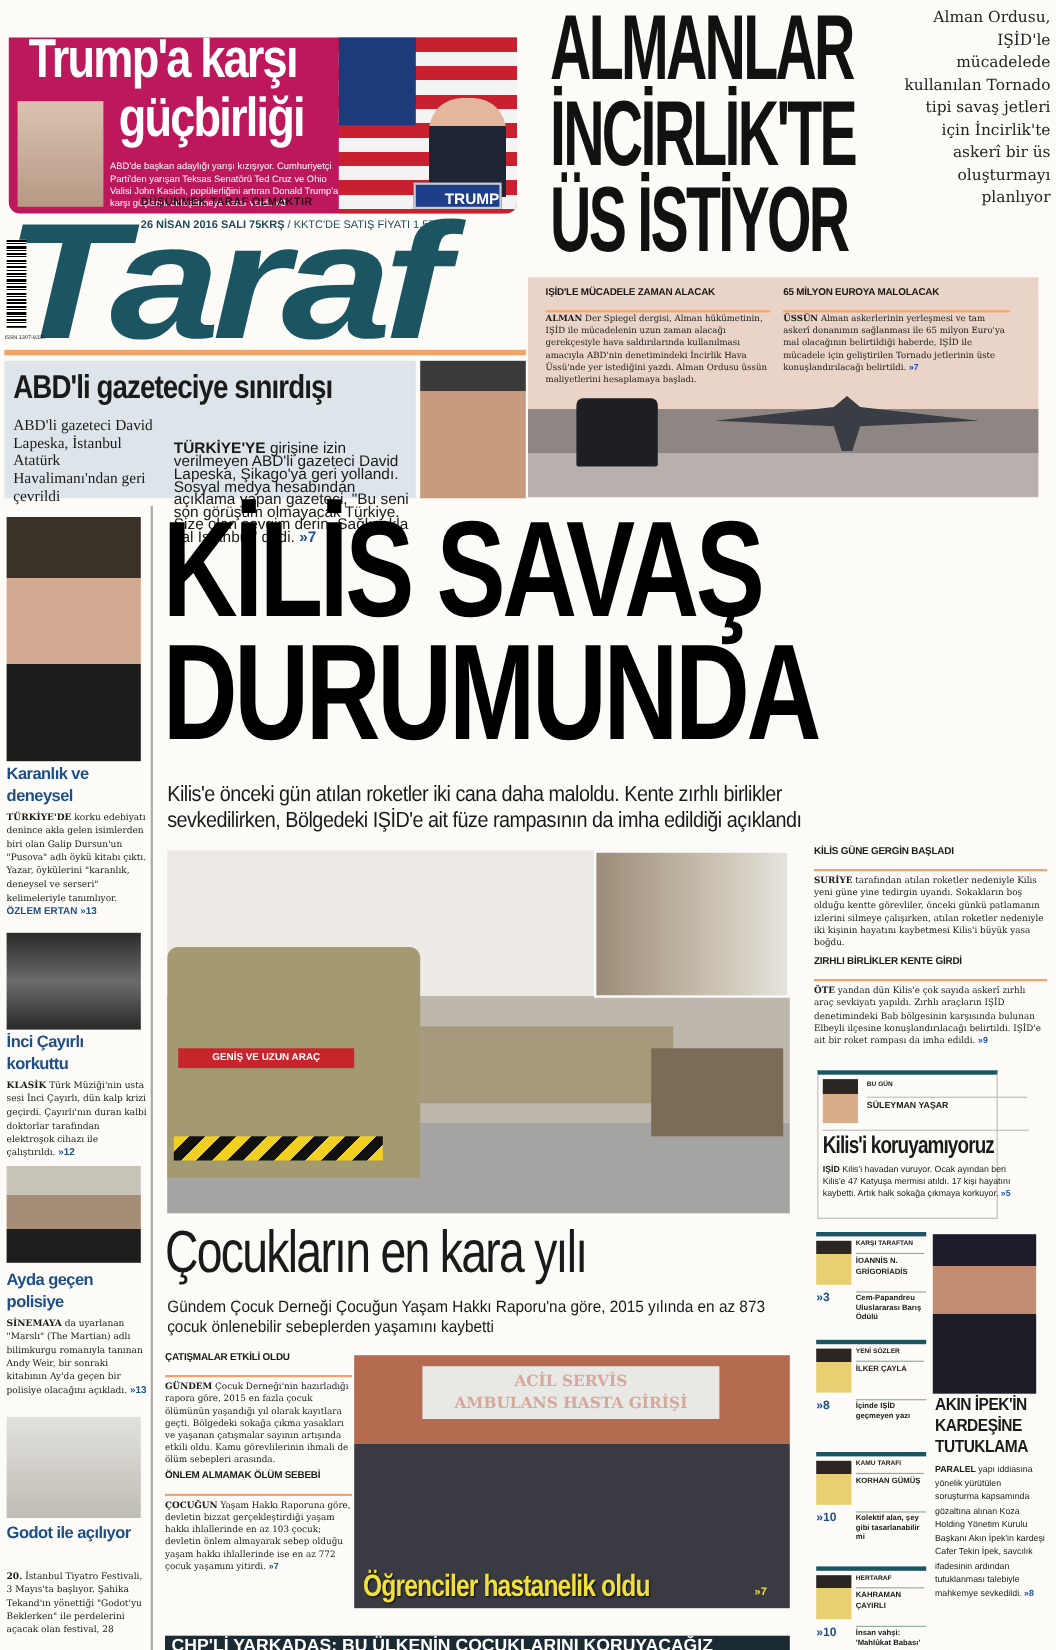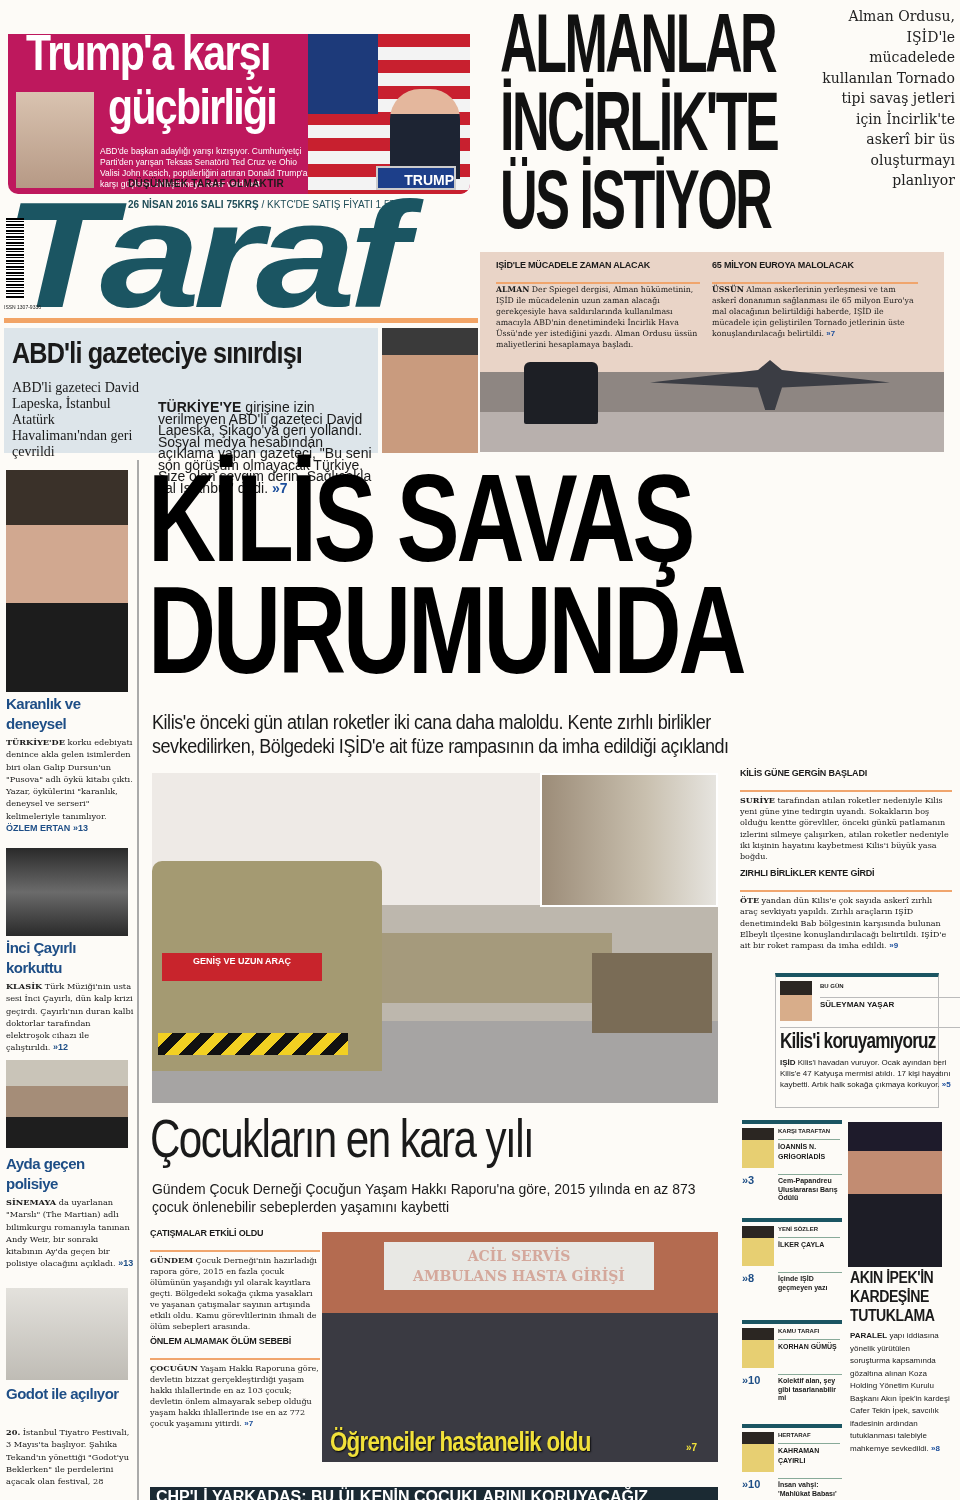--- a/index.html
+++ b/index.html
@@ -58,33 +58,33 @@
   .byline { font-family: "Liberation Sans", sans-serif; font-weight: bold; color: #1e4e86; font-size: 9px; }
   #rail-divider { left: 137px; top: 460px; width: 2px; height: 1040px; background: #aaa; }
 
   
   #main-headline { left: 148px; top: 462px; width: 810px; font-family: "Liberation Sans", sans-serif; font-weight: bold; font-size: 124px; line-height: 112px; letter-spacing: -4px; color: #000; transform: scaleX(0.76); transform-origin: left top; white-space: nowrap; }
   #main-deck { left: 152px; top: 710px; width: 800px; font-family: "Liberation Sans", sans-serif; font-size: 20px; line-height: 24px; letter-spacing: -0.5px; transform: scaleX(0.9); transform-origin: left top; white-space: nowrap; }
 
   
   #convoy-photo { left: 152px; top: 773px; width: 566px; height: 330px; background: linear-gradient(#eeeae6 0 40%, #bdb7ad 40% 75%, #a6a4a3 75%); }
   #truck { left: 0; top: 88px; width: 230px; height: 210px; background: #a49a72; border-radius: 10px 10px 0 0; }
-  #truck-sign { left: 10px; top: 180px; width: 160px; height: 28px; background: #c8242c; color: #fff; font-family: "Liberation Sans", sans-serif; font-weight: bold; font-size: 9px; line-height: 16px; text-align: center; }
+  #truck-sign { left: 10px; top: 180px; width: 160px; height: 18px; background: #c8242c; color: #fff; font-family: "Liberation Sans", sans-serif; font-weight: bold; font-size: 9px; line-height: 16px; text-align: center; }
   #truck-stripes { left: 6px; top: 260px; width: 190px; height: 22px; background: repeating-linear-gradient(135deg, #f2d022 0 10px, #111 10px 20px); }
   #trailer { left: 230px; top: 160px; width: 230px; height: 70px; background: #a59a7c; }
   #truck2 { left: 440px; top: 180px; width: 120px; height: 80px; background: #7a6c56; }
   #inset-photo { left: 388px; top: 0; width: 178px; height: 134px; background: linear-gradient(90deg, #9c8c78, #c9c0af 60%, #e6e4df); border: 2px solid #fff; }
 
   
   #kilis-col { left: 740px; top: 768px; width: 212px; }
   #kilis-col .sec-head { margin-bottom: 3px; }
   #kilis-col .body-s { font-size: 8px; line-height: 11.2px; margin-bottom: 6px; }
 
   
-  #bugun-box { left: 743px; top: 973px; width: 164px; height: 135px; border: 1px solid #bbb; border-top: 4px solid #1b5562; margin-left: 32px; }
+  #bugun-box { left: 743px; top: 973px; width: 164px; height: 135px; border: 1px solid #bbb; border-top: 4px solid #1b5562; }
   #yasar-photo { left: 4px; top: 4px; width: 32px; height: 40px; background: linear-gradient(#2b2622 0 35%, #d8ad8a 35%); }
   #bugun-label { left: 44px; top: 6px; font-family: "Liberation Sans", sans-serif; font-weight: bold; font-size: 6px; }
   #yasar-name { left: 44px; top: 20px; font-family: "Liberation Sans", sans-serif; font-weight: bold; font-size: 8px; border-top: 1px solid #bbb; padding-top: 2px; width: 146px; }
   #koru-head { left: 4px; top: 50px; font-family: "Liberation Sans", sans-serif; font-weight: bold; font-size: 22px; letter-spacing: -1px; transform: scaleX(0.78); transform-origin: left top; white-space: nowrap; border-top: 1px solid #bbb; width: 240px; }
   #koru-text { left: 4px; top: 80px; width: 186px; font-family: "Liberation Sans", sans-serif; font-size: 8px; line-height: 11px; }
 
   
   .col-box { position: absolute; left: 742px; width: 100px; border-top: 4px solid #1b5562; }
   .col-photo { position: absolute; left: 0; top: 4px; width: 32px; height: 40px; background: linear-gradient(#2b2622 0 30%, #e7cf72 30%); }
   .col-label { position: absolute; left: 36px; top: 4px; font-family: "Liberation Sans", sans-serif; font-weight: bold; font-size: 6px; white-space: nowrap; }

